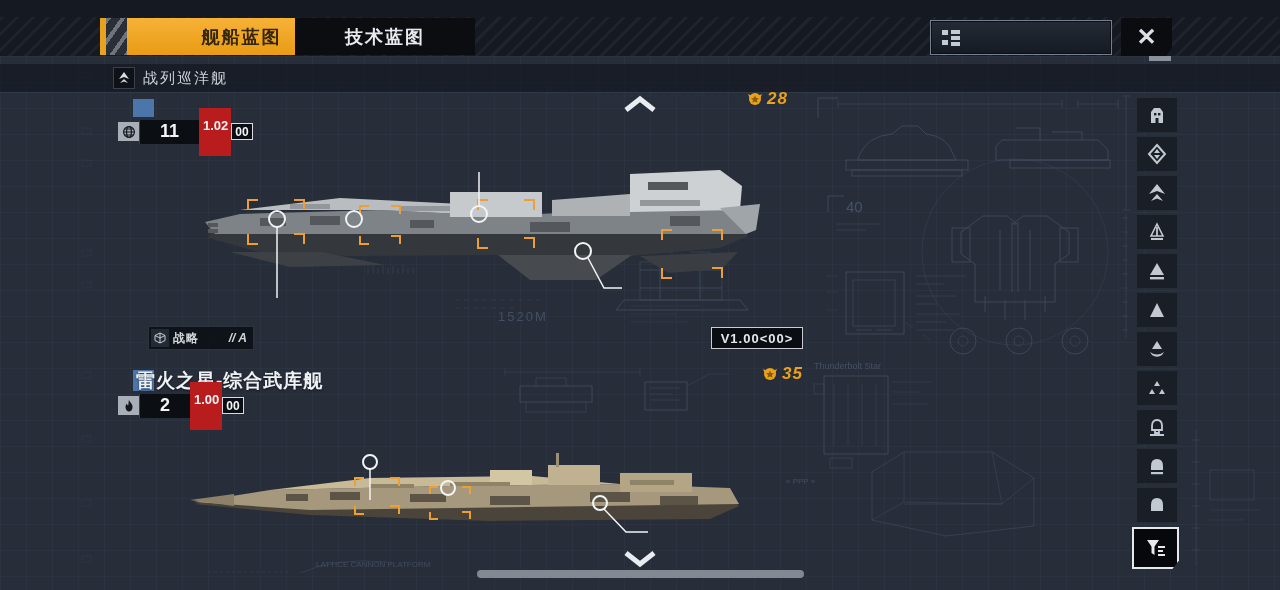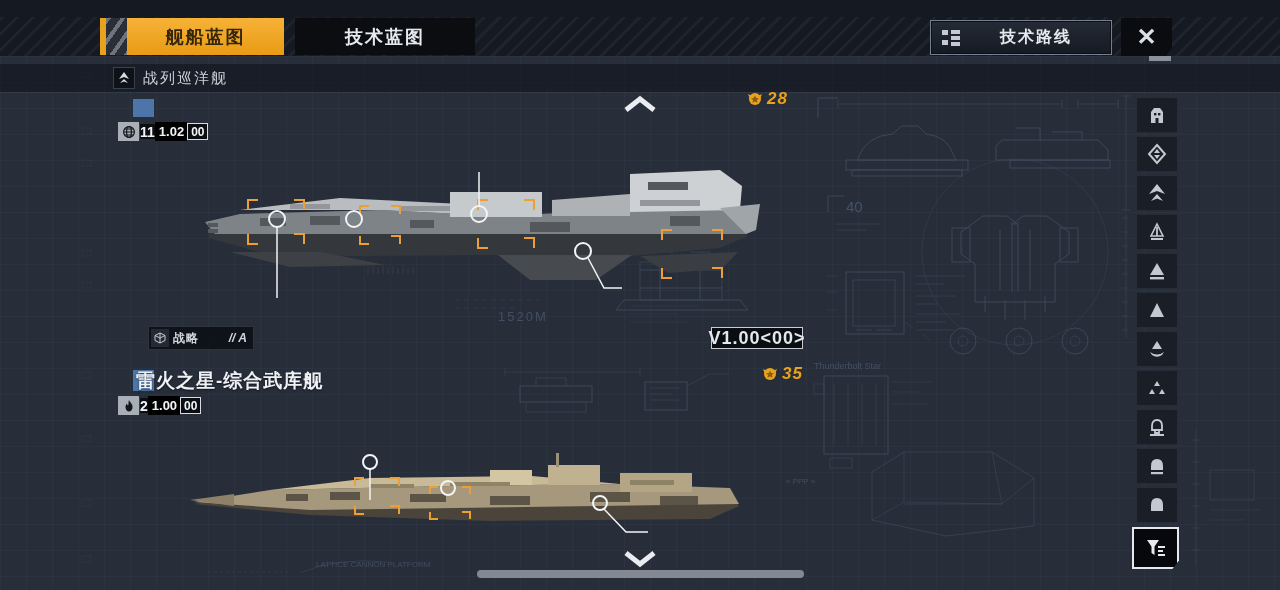--- a/index.html
+++ b/index.html
@@ -14,21 +14,21 @@
   
   .topband{position:absolute;left:0;top:0;width:1280px;height:56px;background:#141922;}
   .tophatch{position:absolute;left:0;top:17px;width:1280px;height:39px;
         background:repeating-linear-gradient(135deg,rgba(255,255,255,.045) 0 3px,transparent 3px 11px);}
   .hazard{position:absolute;left:100px;top:18px;width:27px;height:37px;background:#262b33;
         border-left:6px solid #e9a21d;
         background-image:repeating-linear-gradient(125deg,#6f747c 0 4px,#2a2f37 4px 12px);}
   .tab{position:absolute;top:18px;height:37px;display:flex;align-items:center;justify-content:center;
         font-size:18px;font-weight:bold;cursor:pointer;letter-spacing:2px;}
   .tab.active{left:127px;width:157px;color:#33260a;
-        background:linear-gradient(180deg,#f6b237 0%,#e99b14 100%);}
+        background:linear-gradient(180deg,#f6b237 0%,#e99b14 100%);padding-left:36px;}
   .tab.inactive{left:295px;width:180px;color:#e7eaee;background:#0b0d11;}
   .tech-route{position:absolute;left:930px;top:20px;width:180px;height:33px;cursor:pointer;
         background:linear-gradient(180deg,#242b36,#151a22);
         border:1px solid #77808f;box-shadow:inset 0 0 0 1px #0c0f14;
         display:flex;align-items:center;}
   .tech-route .lbl{flex:1;text-align:center;color:#e6e9ee;font-size:16px;font-weight:bold;letter-spacing:2px;}
   .close-btn{position:absolute;left:1121px;top:18px;width:51px;height:38px;background:#0a0c10;
         display:flex;align-items:center;justify-content:center;cursor:pointer;
         color:#dde1e7;font-size:24px;font-weight:bold;
         clip-path:polygon(0 0,100% 0,100% 78%,88% 100%,0 100%);}
@@ -39,36 +39,36 @@
         display:flex;align-items:center;}
   .section-icon{width:20px;height:20px;margin-left:113px;background:#0e1218;border:1px solid #39414d;
         display:flex;align-items:center;justify-content:center;}
   .section-title{color:#ccd1d8;font-size:15px;margin-left:8px;letter-spacing:2px;}
   
   .ship-name{position:absolute;color:#eef1f5;font-size:19px;font-weight:bold;letter-spacing:1px;
         text-shadow:0 1px 2px rgba(0,0,0,.6);}
   .hl{position:absolute;background:rgba(84,130,190,.85);z-index:0;}
   .badge{position:absolute;display:flex;align-items:center;height:19px;z-index:2;}
   .badge .ibox{width:21px;height:19px;background:#a9afb7;display:flex;align-items:center;justify-content:center;}
-  .badge .cnt{background:#0b0e13;color:#f2f4f7;font-weight:bold;font-size:14px;height:15px;
-        display:flex;align-items:center;padding:0 0;border-left:1px solid #3a404a;}
-  .badge .ver{background:#000000;color:#f2f4f7;font-weight:bold;font-size:13px;height:19px;
-        display:flex;align-items:center;padding:0 3px 0 4px;}
+  .badge .cnt{background:#0b0e13;color:#f2f4f7;font-weight:bold;font-size:18px;height:24px;
+        display:flex;align-items:center;padding:0 20px;border-left:1px solid #3a404a;}
+  .badge .ver{background:#b91c1c;color:#f2f4f7;font-weight:bold;font-size:13px;height:36px;
+        display:flex;align-items:center;padding:0 3px 12px 4px;}
   .badge .sub{background:#0b0e13;color:#f2f4f7;font-weight:bold;font-size:12px;height:15px;margin:2px 2px 2px 0;
         display:flex;align-items:center;padding:0 3px;border:1px solid #d8dce2;}
   .cost{position:absolute;display:flex;align-items:center;gap:3px;color:#e9a21d;
         font-size:17px;font-weight:bold;font-style:italic;letter-spacing:1px;}
   .tagbar{position:absolute;left:148px;top:326px;width:104px;height:22px;background:rgba(8,12,18,.78);
         display:flex;align-items:center;border:1px solid rgba(90,100,115,.4);}
   .tagbar .ticon{width:18px;height:18px;margin:0 4px 0 2px;background:#232a34;
         display:flex;align-items:center;justify-content:center;}
   .tagbar .tlbl{color:#d2d7de;font-size:12px;font-weight:bold;letter-spacing:1px;}
   .tagbar .tcode{color:#d2d7de;font-size:12px;font-weight:bold;margin-left:auto;margin-right:6px;font-style:italic;}
   .verbox{position:absolute;left:711px;top:327px;width:90px;height:20px;background:#0a0d12;
-        border:1px solid #c9cdd3;color:#e4e8ee;font-size:18px;font-weight:bold;
+        border:1px solid #c9cdd3;color:#e4e8ee;font-size:13px;font-weight:bold;
         display:flex;align-items:center;justify-content:center;letter-spacing:1px;}
   .chev{position:absolute;left:622px;width:36px;height:20px;cursor:pointer;}
   
   .hscroll{position:absolute;left:477px;top:570px;width:327px;height:8px;border-radius:4px;
         background:#8e949c;opacity:.9;cursor:pointer;}
   
   .rail{position:absolute;left:1136px;top:97px;width:42px;display:flex;flex-direction:column;gap:3px;}
   .rail .cell{width:42px;height:36px;background:#191e27;border:1px solid rgba(80,90,105,.25);
         box-sizing:border-box;display:flex;align-items:center;justify-content:center;cursor:pointer;}
   .filter-btn{position:absolute;left:1132px;top:527px;width:47px;height:42px;background:#06080c;
@@ -195,21 +195,20 @@
       <svg width="20" height="18" viewBox="0 0 20 18">
         <g fill="#c4cad3">
           <rect x="1" y="1" width="6" height="5"></rect>
             <rect x="1" y="11" width="6" height="5"></rect>
           <rect x="10" y="1" width="9" height="4"></rect>
             <rect x="10" y="7" width="9" height="4"></rect>
             <rect x="10" y="13" width="9" height="4"></rect>
         </g>
       </svg>
     </span>
-    <span class="lbl">技术路线</span>
   </div>
   <div class="close-btn">
     <span>✕</span>
   </div>
   <div class="close-tag"></div>
 
   <div class="section-band">
     <span class="section-icon">
       <svg width="14" height="14" viewBox="0 0 14 14">
         <g fill="#d8dce2">

